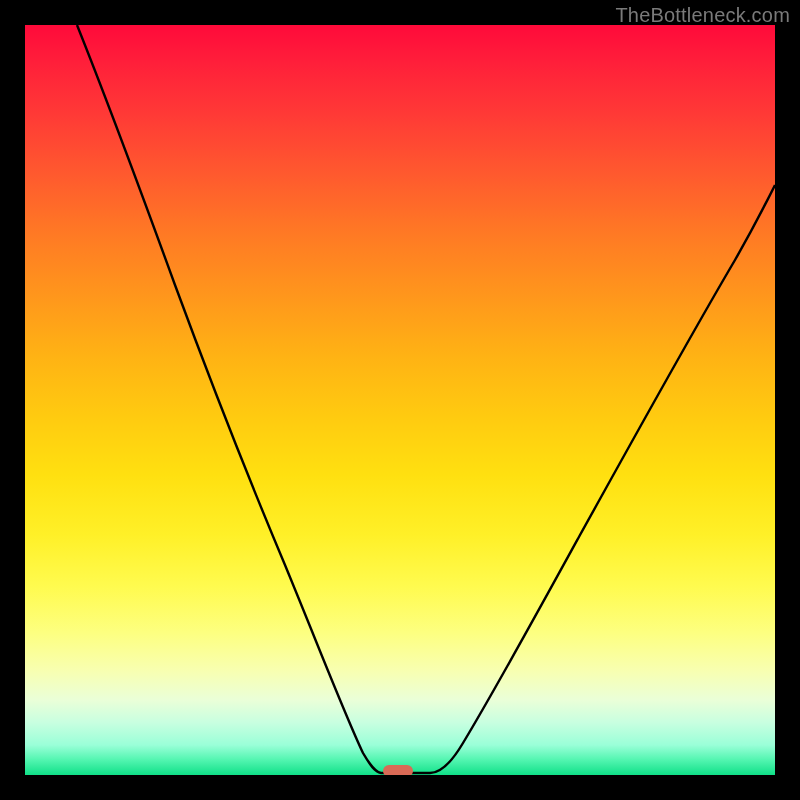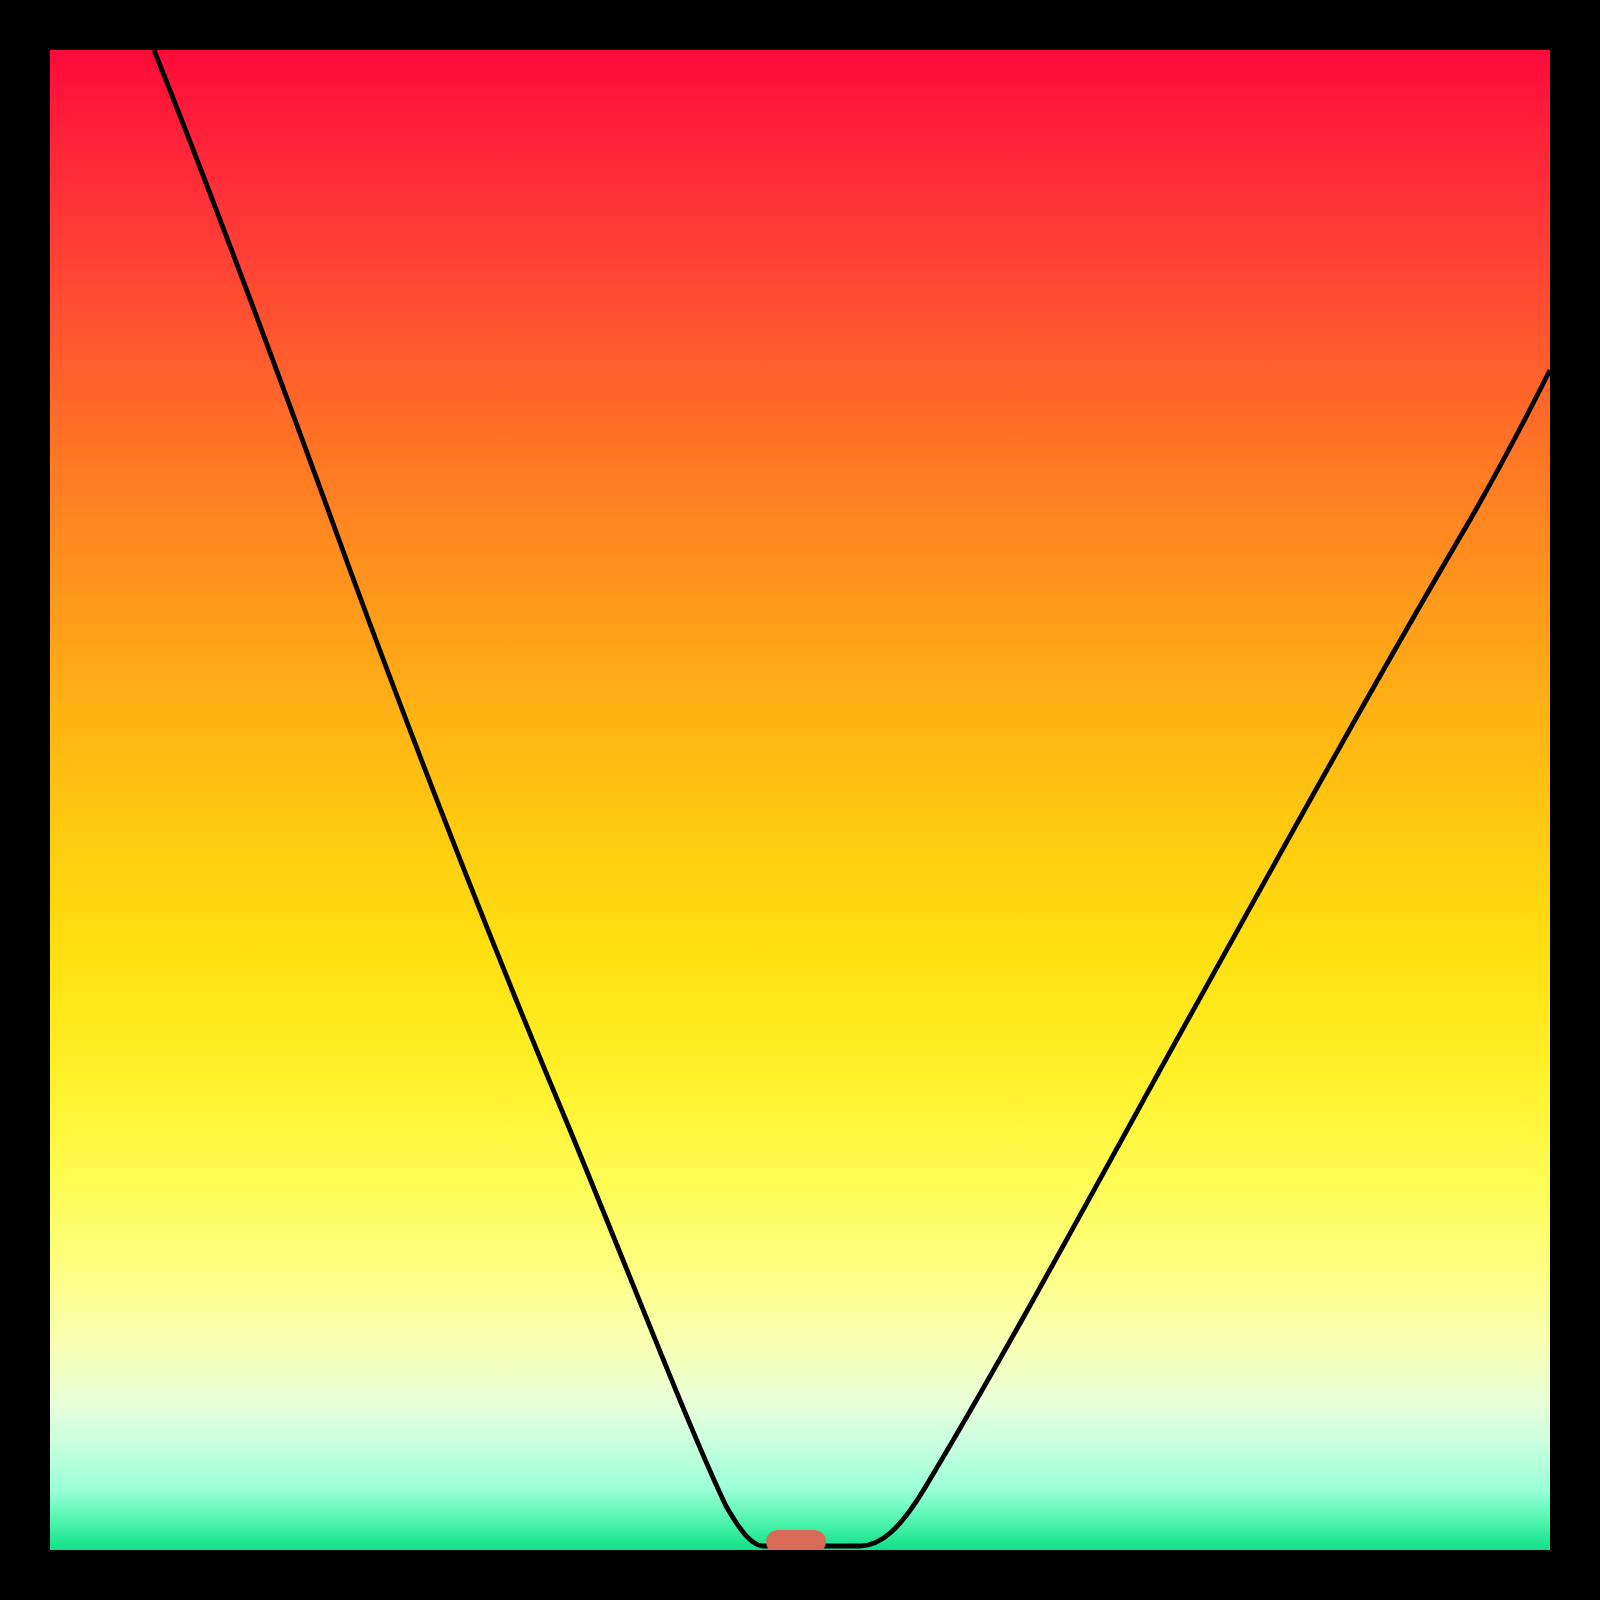--- a/index.html
+++ b/index.html
@@ -81,13 +81,14 @@
                C 295 625, 320 690, 338 728
                C 345 740, 350 747, 356 748
                L 405 748
                C 415 748, 425 740, 438 718
                C 470 665, 510 592, 555 510
                C 605 420, 660 320, 710 235
                C 730 200, 745 170, 750 160"></path>
       <rect class="marker" x="358" y="740" width="30" height="12" rx="6" ry="6"></rect>
     </svg>
   </div>
+  <div class="watermark">TheBottleneck.com</div>
 </div>
 
 </body></html>

